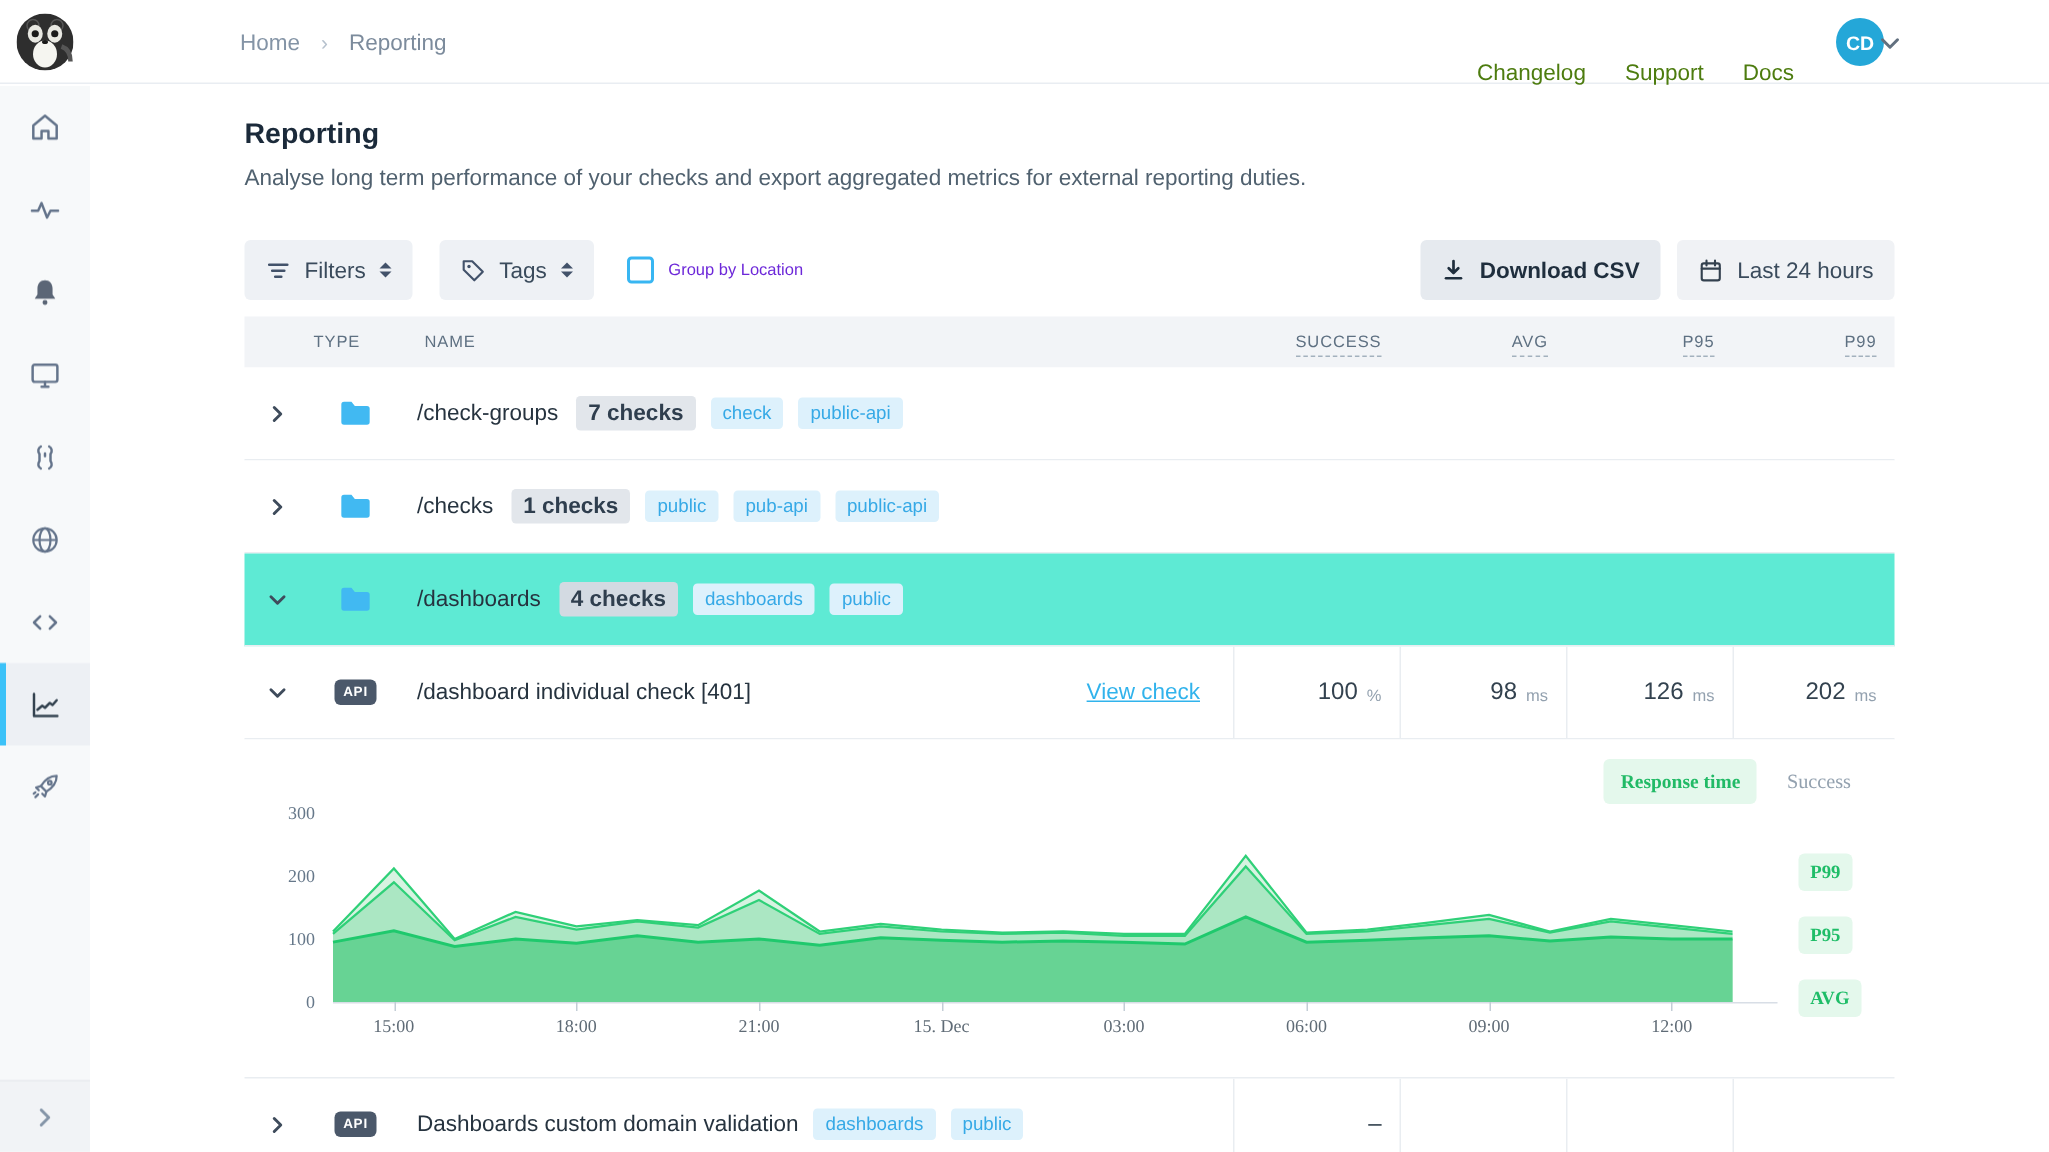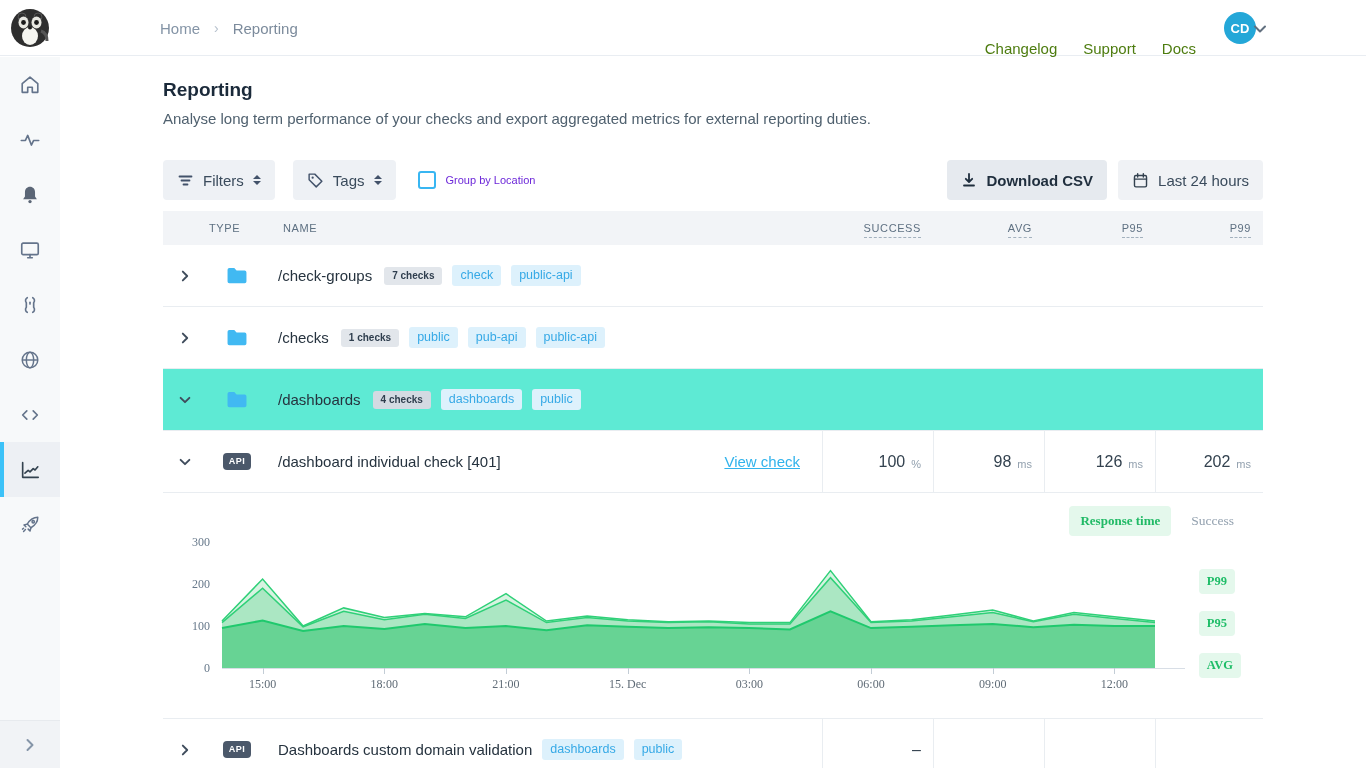--- a/index.html
+++ b/index.html
@@ -67,21 +67,21 @@
   .row { display:grid; grid-template-columns:659px 111px 111px 111px 108px; align-items:center;
     height:62px; border-bottom:1px solid #e9edf1; background:#fff; }
   .row.selected { background:#5eead4; }
   .row-name { display:flex; align-items:center; height:100%; }
   .chev { width:14px; height:14px; margin-left:15px; color:#3f4c5c; flex:none; cursor:pointer; }
   .type-slot { width:24px; margin-left:33px; display:flex; justify-content:center; flex:none; }
   .folder-icon { width:22px; height:18px; color:#41b9f2; }
   .api-badge { background:#4b586a; color:#fff; font-size:9px; font-weight:bold; letter-spacing:0.5px;
     border-radius:4px; padding:4px 6px; line-height:1; }
   .row-title { margin-left:29px; font-size:15px; color:#26333f; white-space:nowrap; }
-  .count-badge { margin-left:12px; background:#e2e6eb; color:#2f3e4e; font-size:10px; font-weight:bold;
+  .count-badge { margin-left:12px; background:#e2e6eb; color:#2f3e4e; font-size:15px; font-weight:bold;
     border-radius:3px; padding:4px 8px; line-height:1; }
   .row.selected .count-badge { background:#d3dae2; }
   .tag { margin-left:10px; background:#ddf1fc; color:#36a9e6; font-size:12.5px;
     border-radius:3px; padding:4px 8px; line-height:1; cursor:pointer; }
   .view-link { margin-left:auto; margin-right:22px; font-size:15px; color:#31b3ec;
     text-decoration:underline; cursor:pointer; white-space:nowrap; }
   .metric-cell { height:100%; display:flex; align-items:center; justify-content:flex-end;
     padding-right:12px; gap:6px; }
   .metric-cell.bordered { border-left:1px solid #e9edf1; }
   .metric-val { font-size:16px; color:#33424f; }

